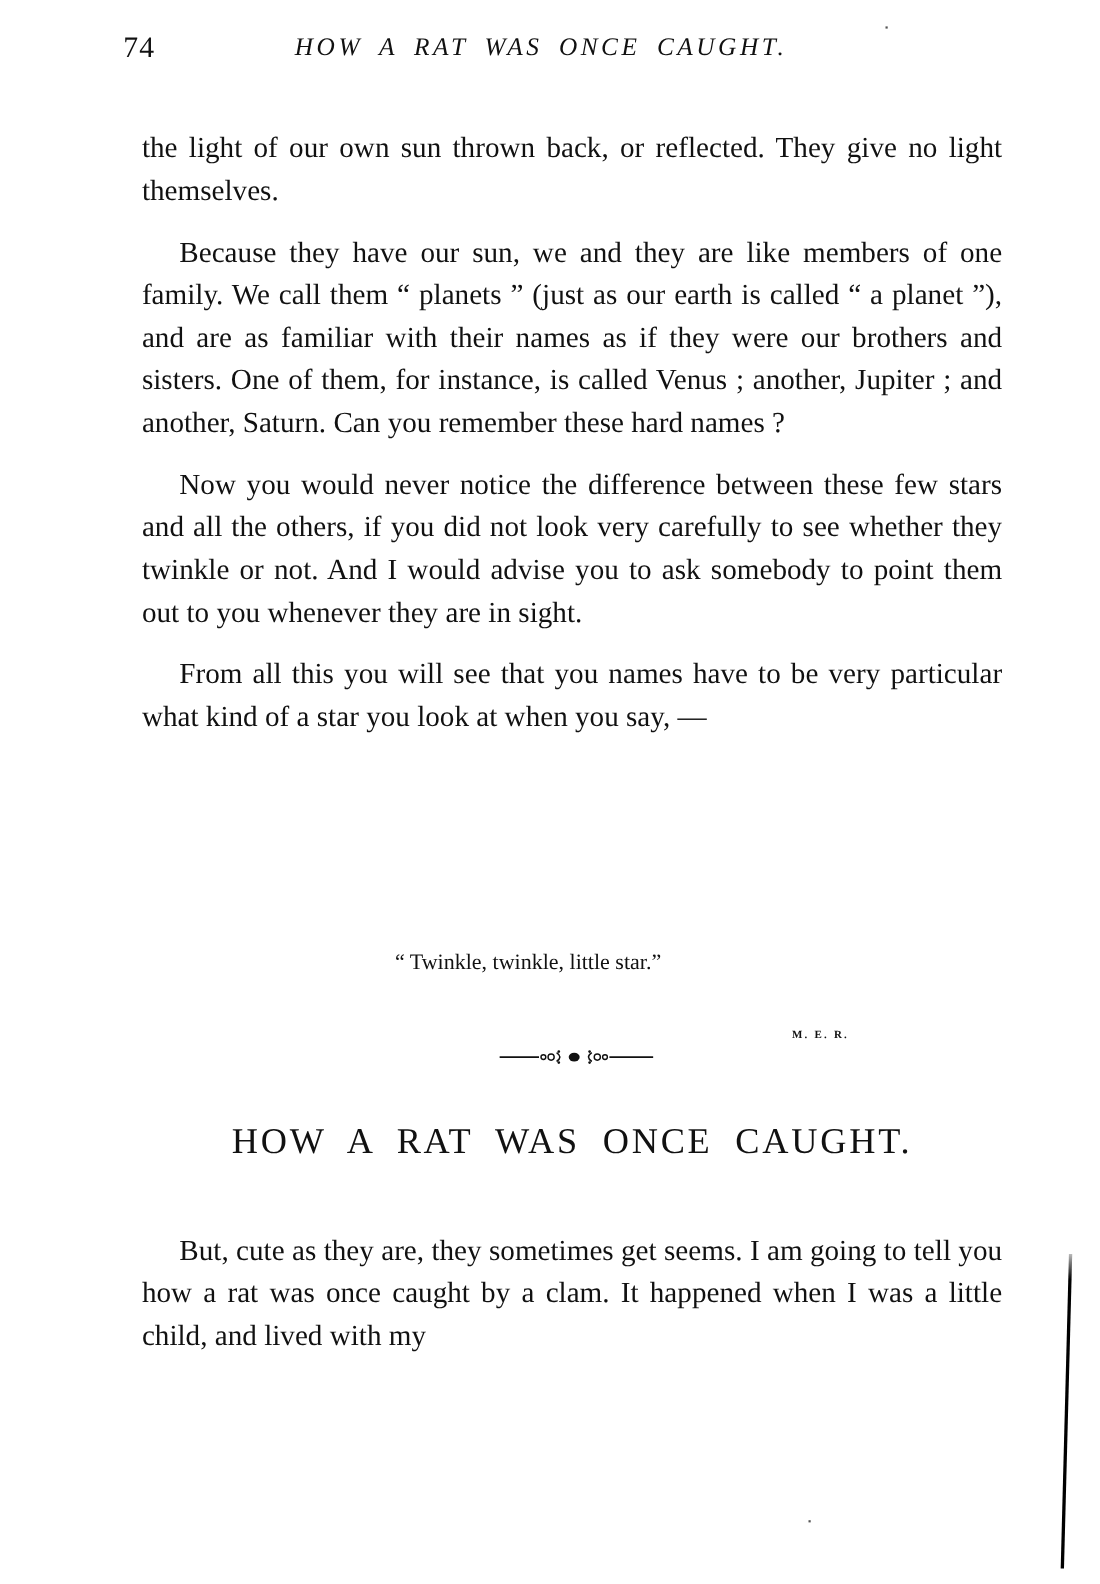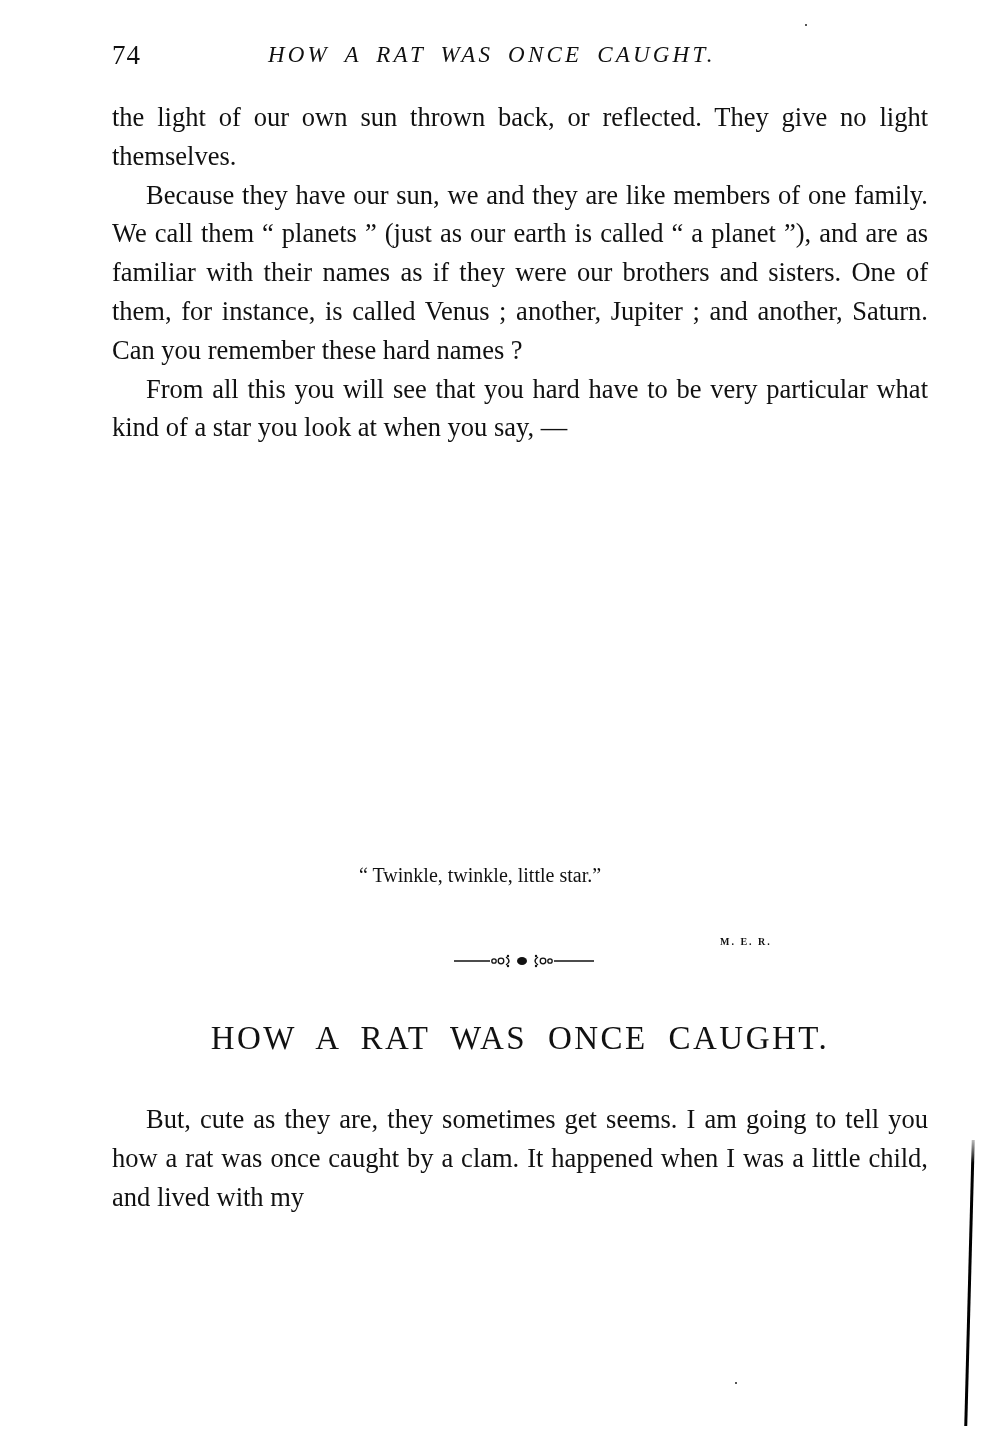--- a/index.html
+++ b/index.html
@@ -10,21 +10,21 @@
     body {
       width: 1000px;
       height: 1440px;
       position: relative;
       overflow: hidden;
       color: #111111;
       font-family: "Liberation Serif", "DejaVu Serif", serif;
     }
     .running-head {
       position: absolute;
-      top: 40px;
+      top: 28px;
       left: 112px;
       width: 820px;
       height: 36px;
     }
     .page-number {
       position: absolute;
       left: 0;
       top: 0;
       font-size: 27px;
       letter-spacing: 1px;
@@ -40,21 +40,21 @@
     }
     .body-text {
       position: absolute;
       left: 112px;
       width: 816px;
       font-size: 26.5px;
       line-height: 38.8px;
       text-align: justify;
     }
     .body-text p {
-      margin: 0;
+      margin: 17px;
       text-indent: 34px;
     }
     .body-text p.continued {
       text-indent: 0;
     }
     #section1 {
       top: 98px;
     }
     .verse {
       position: absolute;
@@ -112,21 +112,22 @@
 <body>
 
 <div class="running-head">
   <span class="page-number">74</span>
   <span class="running-title">HOW A RAT WAS ONCE CAUGHT.</span>
 </div>
 
 <div class="body-text" id="section1">
   <p class="continued">the light of our own sun thrown back, or reflected. They give no light themselves.</p>
   <p>Because they have our sun, we and they are like members of one family. We call them “ planets ” (just as our earth is called “ a planet ”), and are as familiar with their names as if they were our brothers and sisters. One of them, for instance, is called Venus ; another, Jupiter ; and another, Saturn. Can you remember these hard names ?</p>
-  <p>From all this you will see that you hard have to be very particular what kind of a star you look at when you say, —</p>
+  <p>Now you would never notice the difference between these few stars and all the others, if you did not look very carefully to see whether they twinkle or not. And I would advise you to ask somebody to point them out to you whenever they are in sight.</p>
+  <p>From all this you will see that you names have to be very particular what kind of a star you look at when you say, —</p>
 </div>
 
 <div class="verse">“ Twinkle, twinkle, little star.”</div>
 <div class="signature">M. E. R.</div>
 
 <svg class="ornament" viewBox="0 0 140 22" xmlns="http://www.w3.org/2000/svg">
   <line x1="0" y1="11" x2="36" y2="11" stroke="#111" stroke-width="1.6"></line>
   <circle cx="40" cy="11" r="2.2" fill="none" stroke="#111" stroke-width="1.3"></circle>
   <circle cx="47" cy="11" r="2.8" fill="none" stroke="#111" stroke-width="1.3"></circle>
   <path d="M52 7 Q58 11 52 15" fill="none" stroke="#111" stroke-width="1.4"></path>

